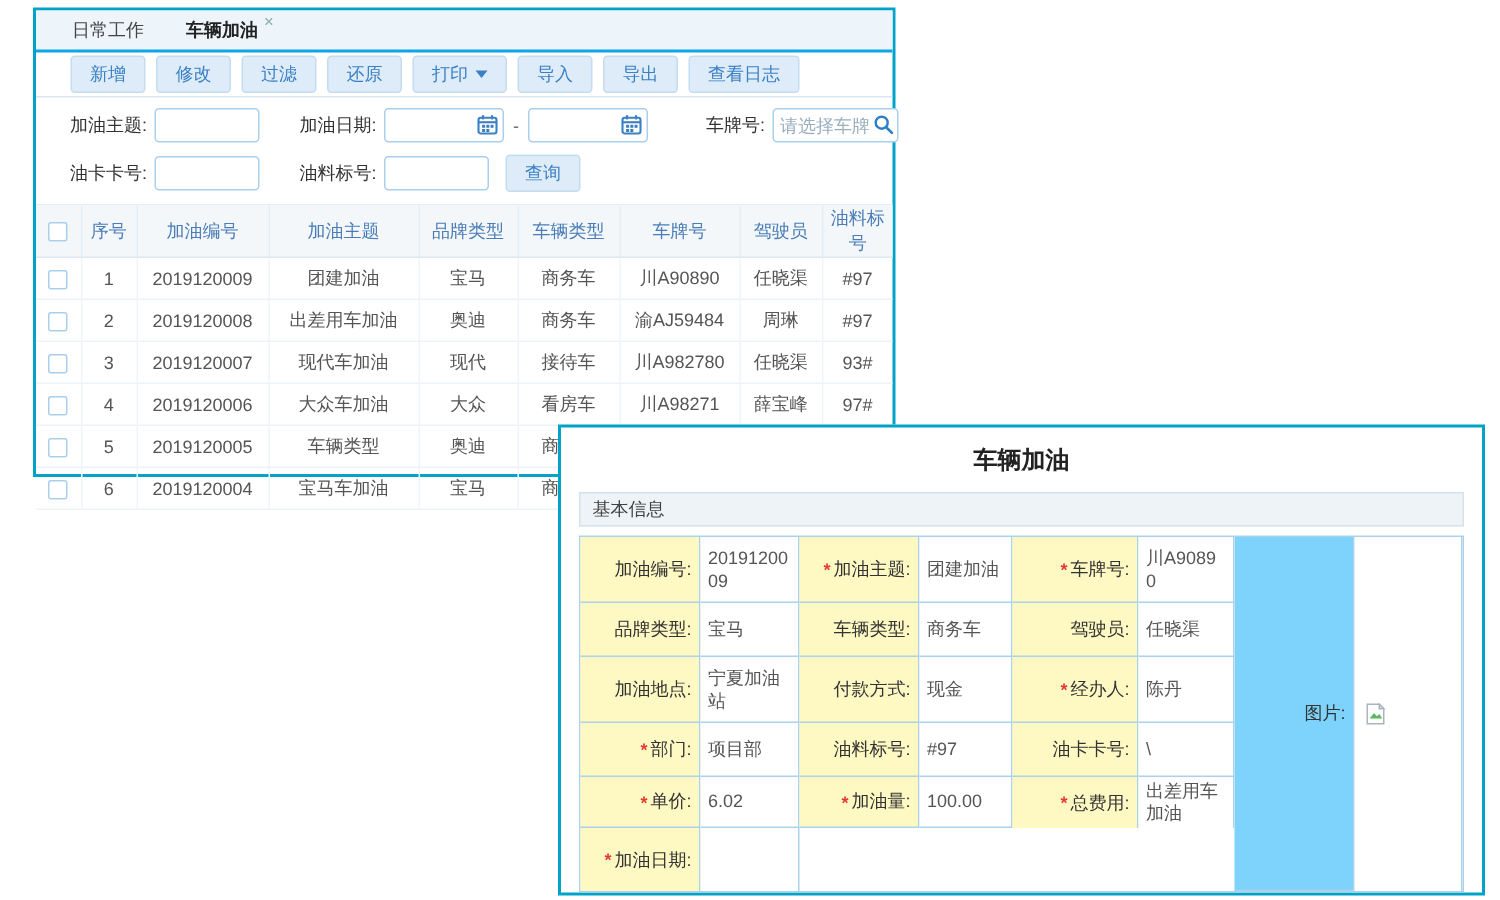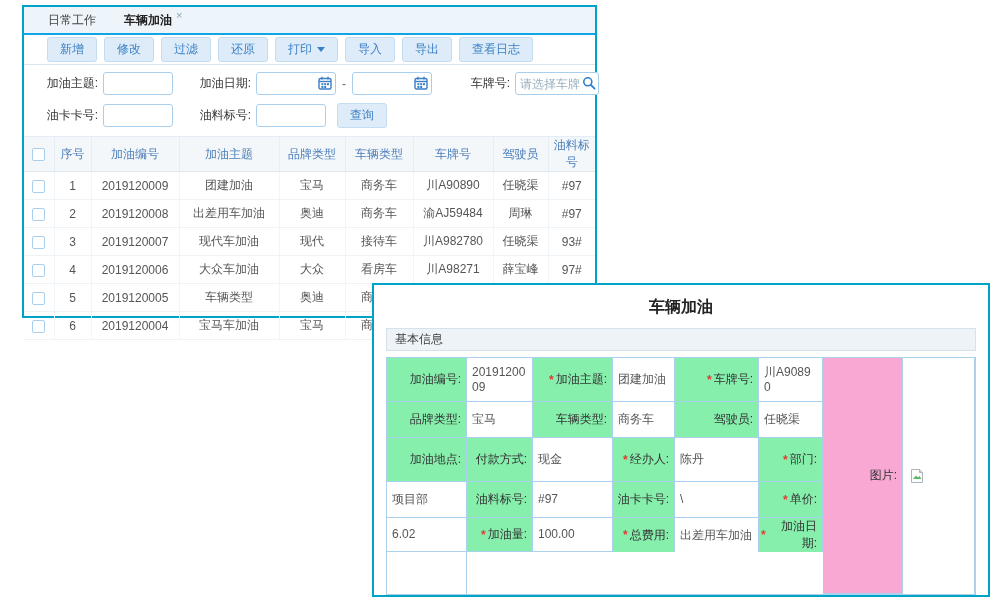--- a/index.html
+++ b/index.html
@@ -57,26 +57,26 @@
   .d-title { text-align:center; font-size:16px; font-weight:bold; color:#222; padding:12px 0 10px; }
   .section-bar { margin:0 12px 6px; height:23px; line-height:21px; background:#eef3f7;
     border:1px solid #d5e2eb; color:#404040; padding-left:8px; }
 
   .fgrid { margin:0 12px; display:grid;
     grid-template-columns:80px 66px 80px 62px 84px 64px 80px 1fr;
     grid-template-rows:44px 36px 44px 36px 34px 42px;
     border:1px solid #aad2ec; font-size:12px; }
   .fgrid > div { border-right:1px solid #aad2ec; border-bottom:1px solid #aad2ec;
     display:flex; align-items:center; overflow:hidden; }
-  .fl { background:#86efac; justify-content:flex-end; text-align:right; color:#333;
+  .fl { background:#fef9c3; justify-content:flex-end; text-align:right; color:#333;
     padding:2px 5px 2px 2px; }
   .fv { background:#fff; color:#555; padding:2px 5px; word-break:break-all; line-height:1.25;
     flex-wrap:wrap; align-content:center; }
   .req { color:#e53935; margin-right:2px; font-weight:bold; }
-  .pic-label { grid-column:7; grid-row:1 / span 6; background:#f9a8d4; justify-content:flex-end;
+  .pic-label { grid-column:7; grid-row:1 / span 6; background:#7dd3fc; justify-content:flex-end;
     color:#333; padding-right:5px; }
   .pic-value { grid-column:8; grid-row:1 / span 6; background:#fff; border-right:none;
     align-items:flex-start; padding:6px; }
   .row-last { border-bottom:none !important; }
 </style>
 </head>
 <body>
 
 <div class="main-window">
 
@@ -302,20 +302,23 @@
     <div class="fl">
         <span>驾驶员:</span>
       </div>
     <div class="fv">
         <span>任晓渠</span>
       </div>
 
     <div class="fl">
         <span>加油地点:</span>
       </div>
+    <div class="fv">
+        <span>宁夏加油站</span>
+      </div>
     <div class="fl">
         <span>付款方式:</span>
       </div>
     <div class="fv">
         <span>现金</span>
       </div>
 
     <div class="fl">
         <span class="req">*</span>
         <span>经办人:</span>

